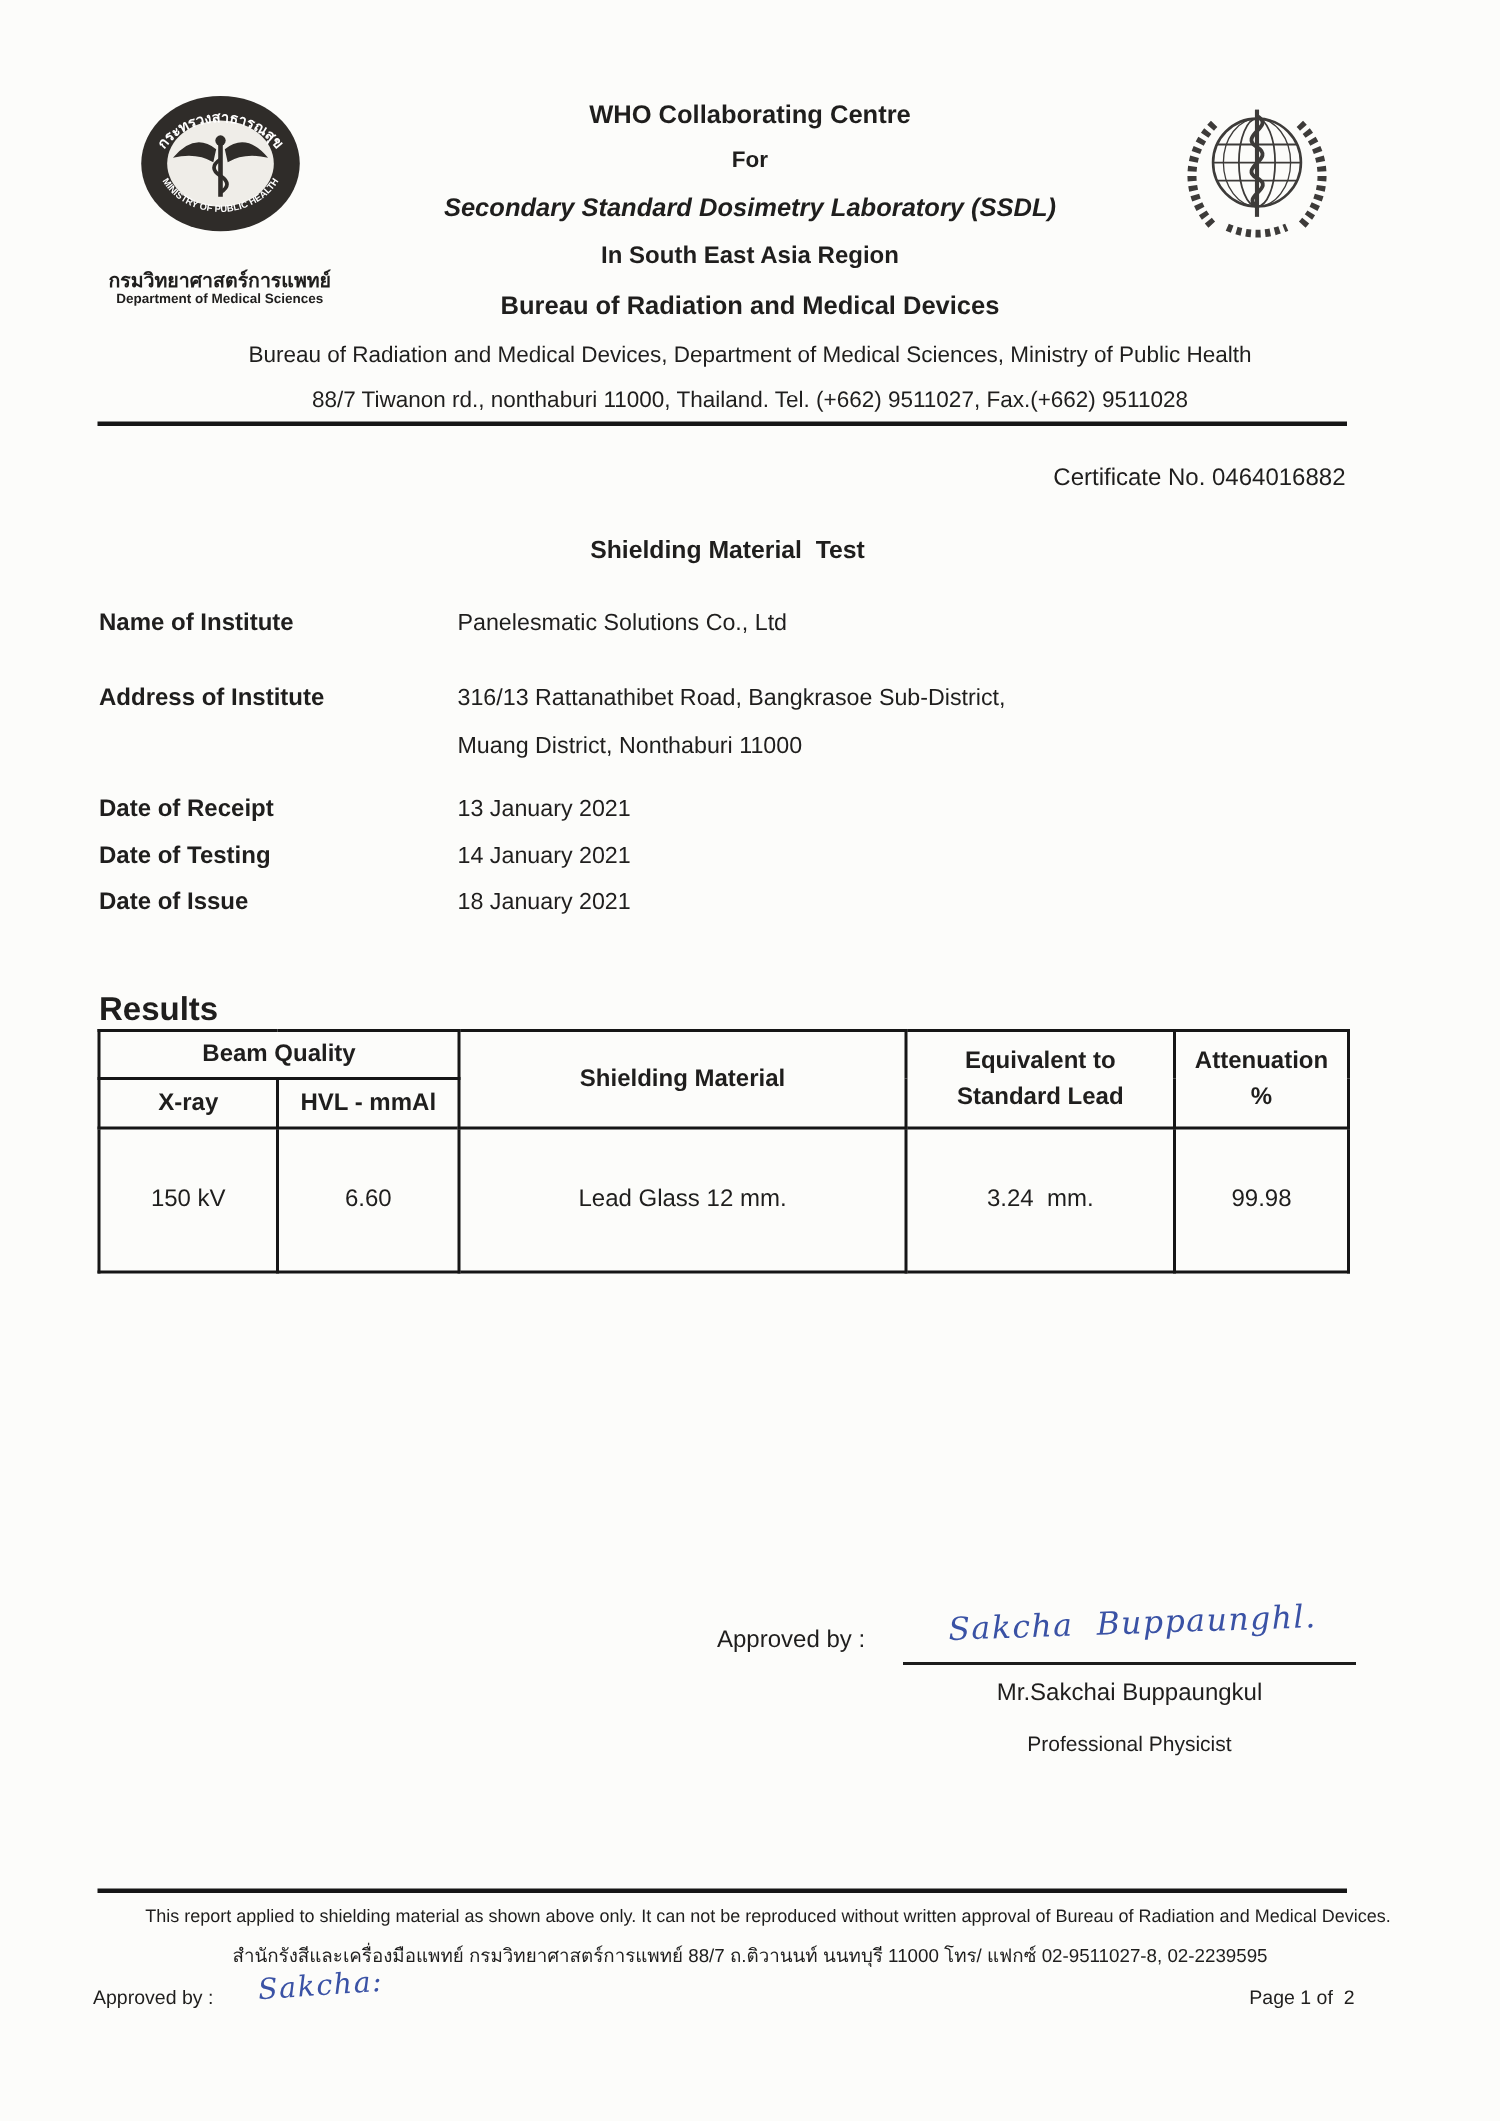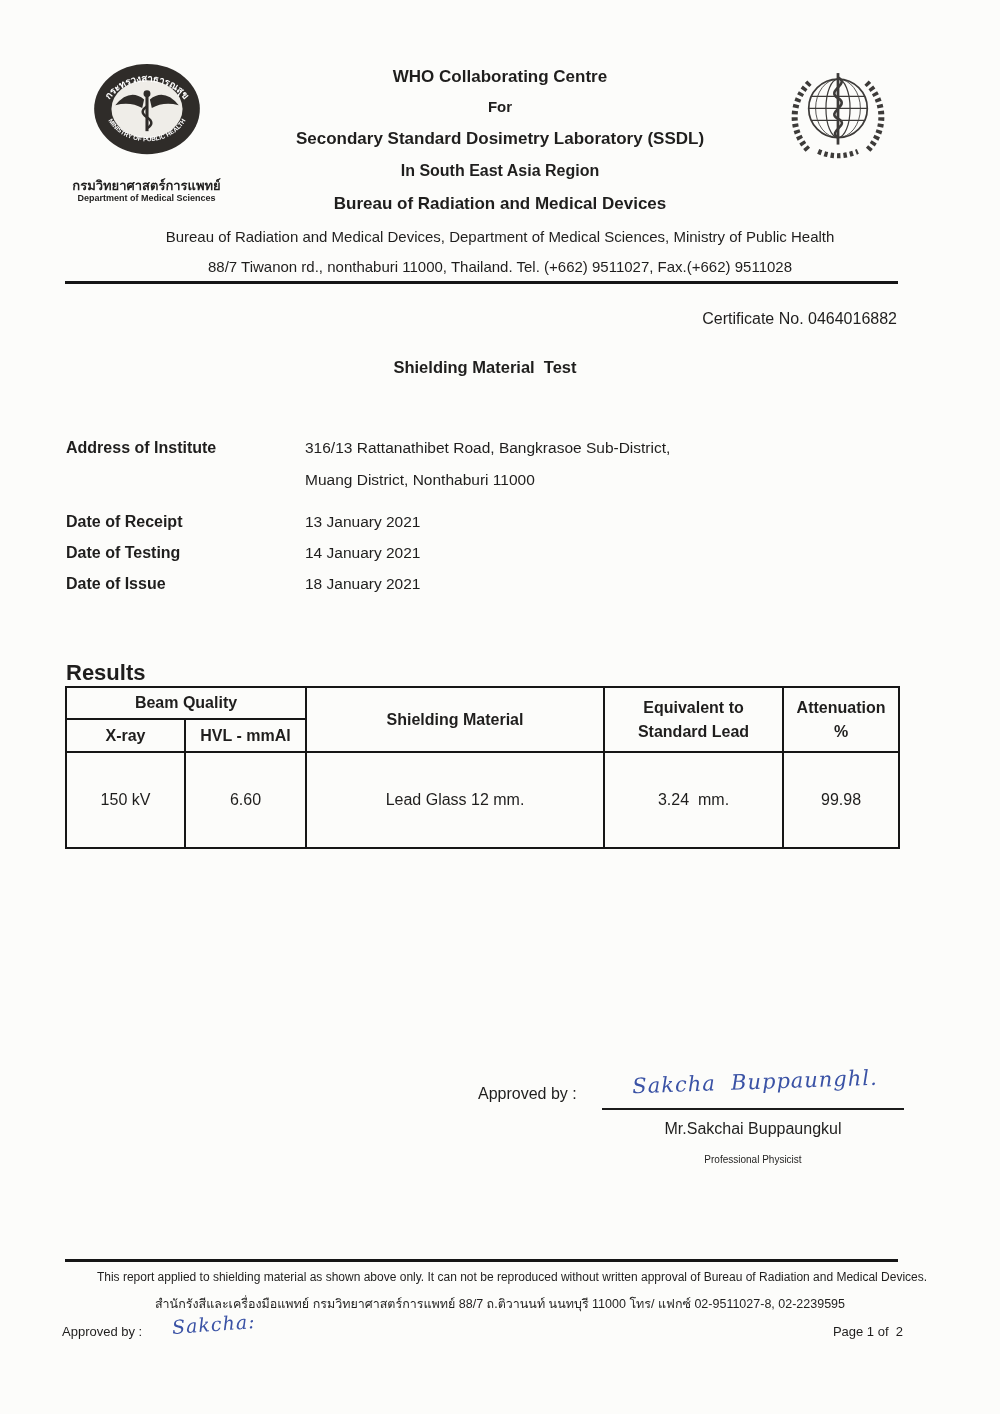--- a/index.html
+++ b/index.html
@@ -13,21 +13,21 @@
     font-family:"Liberation Sans", sans-serif;
     overflow:hidden;
   }
   .pre { white-space:pre-wrap; }
 
   
   .header-text { position:absolute; left:0; top:62px; width:100%; text-align:center; }
   .h-line { display:block; }
   .h1 { font-size:17px; font-weight:600; line-height:30px; }
   .h2 { font-size:15px; font-weight:600; line-height:30px; }
-  .h3 { font-size:17px; font-weight:600; line-height:33px; }
+  .h3 { font-size:17px; font-weight:600; line-height:33px;font-style:italic; }
   .h4 { font-size:16px; font-weight:600; line-height:32px; }
   .h5 { font-size:17px; font-weight:700; line-height:34px; }
   .h6 { font-size:15px; font-weight:400; line-height:31px; }
   .h7 { font-size:15px; font-weight:400; line-height:30px; }
 
   .moph-logo { position:absolute; left:64px; top:62px; width:165px; text-align:center; }
   .moph-caption-thai { font-size:13px; font-weight:700; line-height:15px; margin-top:14px; }
   .moph-caption-eng  { font-size:9px;  font-weight:700; line-height:11px; }
   .who-logo { position:absolute; left:782px; top:58px; width:120px; }
 
@@ -70,21 +70,21 @@
 
   
   .approve-label { position:absolute; left:478px; top:1085px; font-size:16px; }
   .sig-main { position:absolute; left:612px; top:1070px; width:286px; text-align:center;
               font-family:"DejaVu Serif", serif; font-style:italic;
               font-size:21px; transform:rotate(-2deg); letter-spacing:1px; }
   .sig-line { position:absolute; left:602px; top:1108px; width:302px; height:2px; background:#1c1c1c; }
   .approver-name  { position:absolute; left:602px; top:1120px; width:302px; text-align:center;
                     font-size:16px; font-weight:500; }
   .approver-title { position:absolute; left:602px; top:1154px; width:302px; text-align:center;
-                    font-size:10px; font-weight:500; }
+                    font-size:14px; font-weight:500; }
 
   
   .footer-notice { position:absolute; left:0; top:1270px; width:100%; text-align:center;
                    font-size:12px;margin-left:12px; }
   .footer-thai   { position:absolute; left:0; top:1294px; width:100%; text-align:center;
                    font-size:12.5px; }
   .footer-approved { position:absolute; left:62px; top:1324px; font-size:13px; }
   .sig-small { position:absolute; left:172px; top:1313px;
                font-family:"DejaVu Serif", serif; font-style:italic;
                font-size:19px; transform:rotate(-4deg); letter-spacing:1px; }
@@ -147,20 +147,24 @@
     <span class="h-line h7">88/7 Tiwanon rd., nonthaburi 11000, Thailand. Tel. (+662) 9511027, Fax.(+662) 9511028</span>
   </div>
 
   <div class="rule rule-top"></div>
 
   <div class="cert-no">Certificate No. 0464016882</div>
 
   <div class="doc-title pre">Shielding Material  Test</div>
 
   <div class="info">
+    <div class="info-row r-name">
+      <div class="info-label">Name of Institute</div>
+      <div class="info-value">Panelesmatic Solutions Co., Ltd</div>
+    </div>
     <div class="info-row r-addr1">
       <div class="info-label">Address of Institute</div>
       <div class="info-value">316/13 Rattanathibet Road, Bangkrasoe Sub-District,</div>
     </div>
     <div class="info-row r-addr2">
       <div class="info-label"></div>
       <div class="info-value">Muang District, Nonthaburi 11000</div>
     </div>
     <div class="info-row r-date">
       <div class="info-label">Date of Receipt</div>

